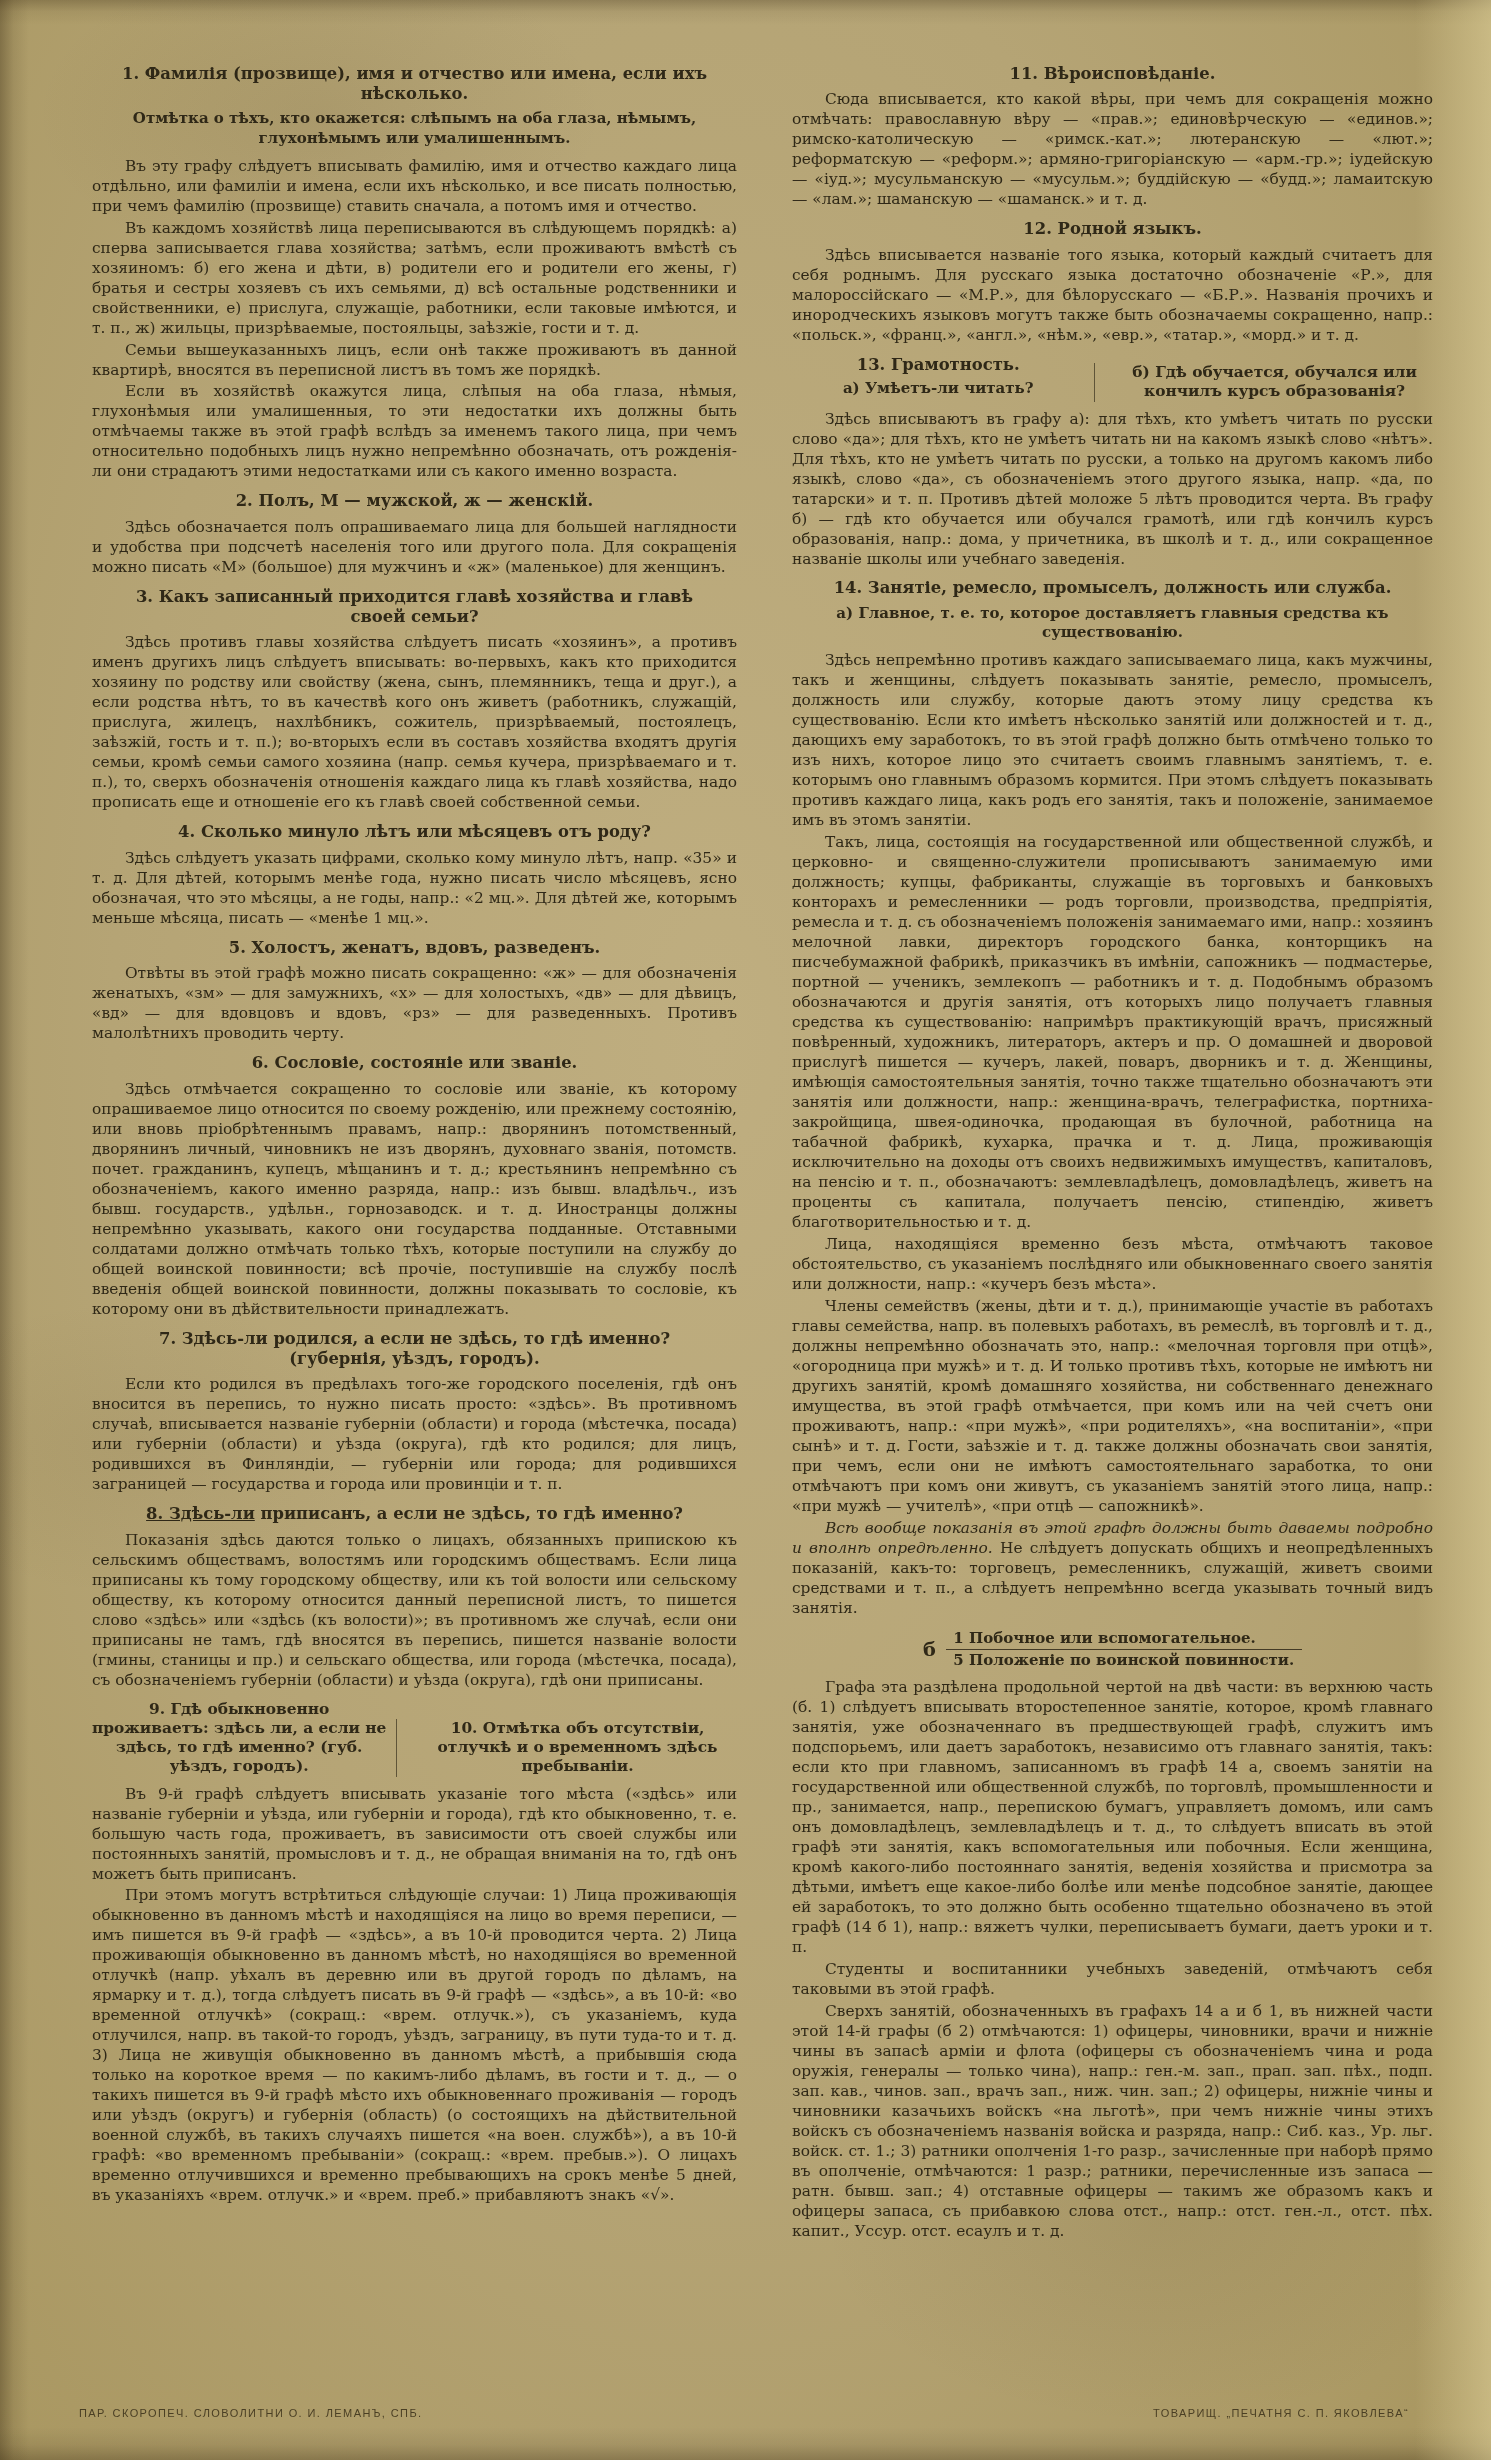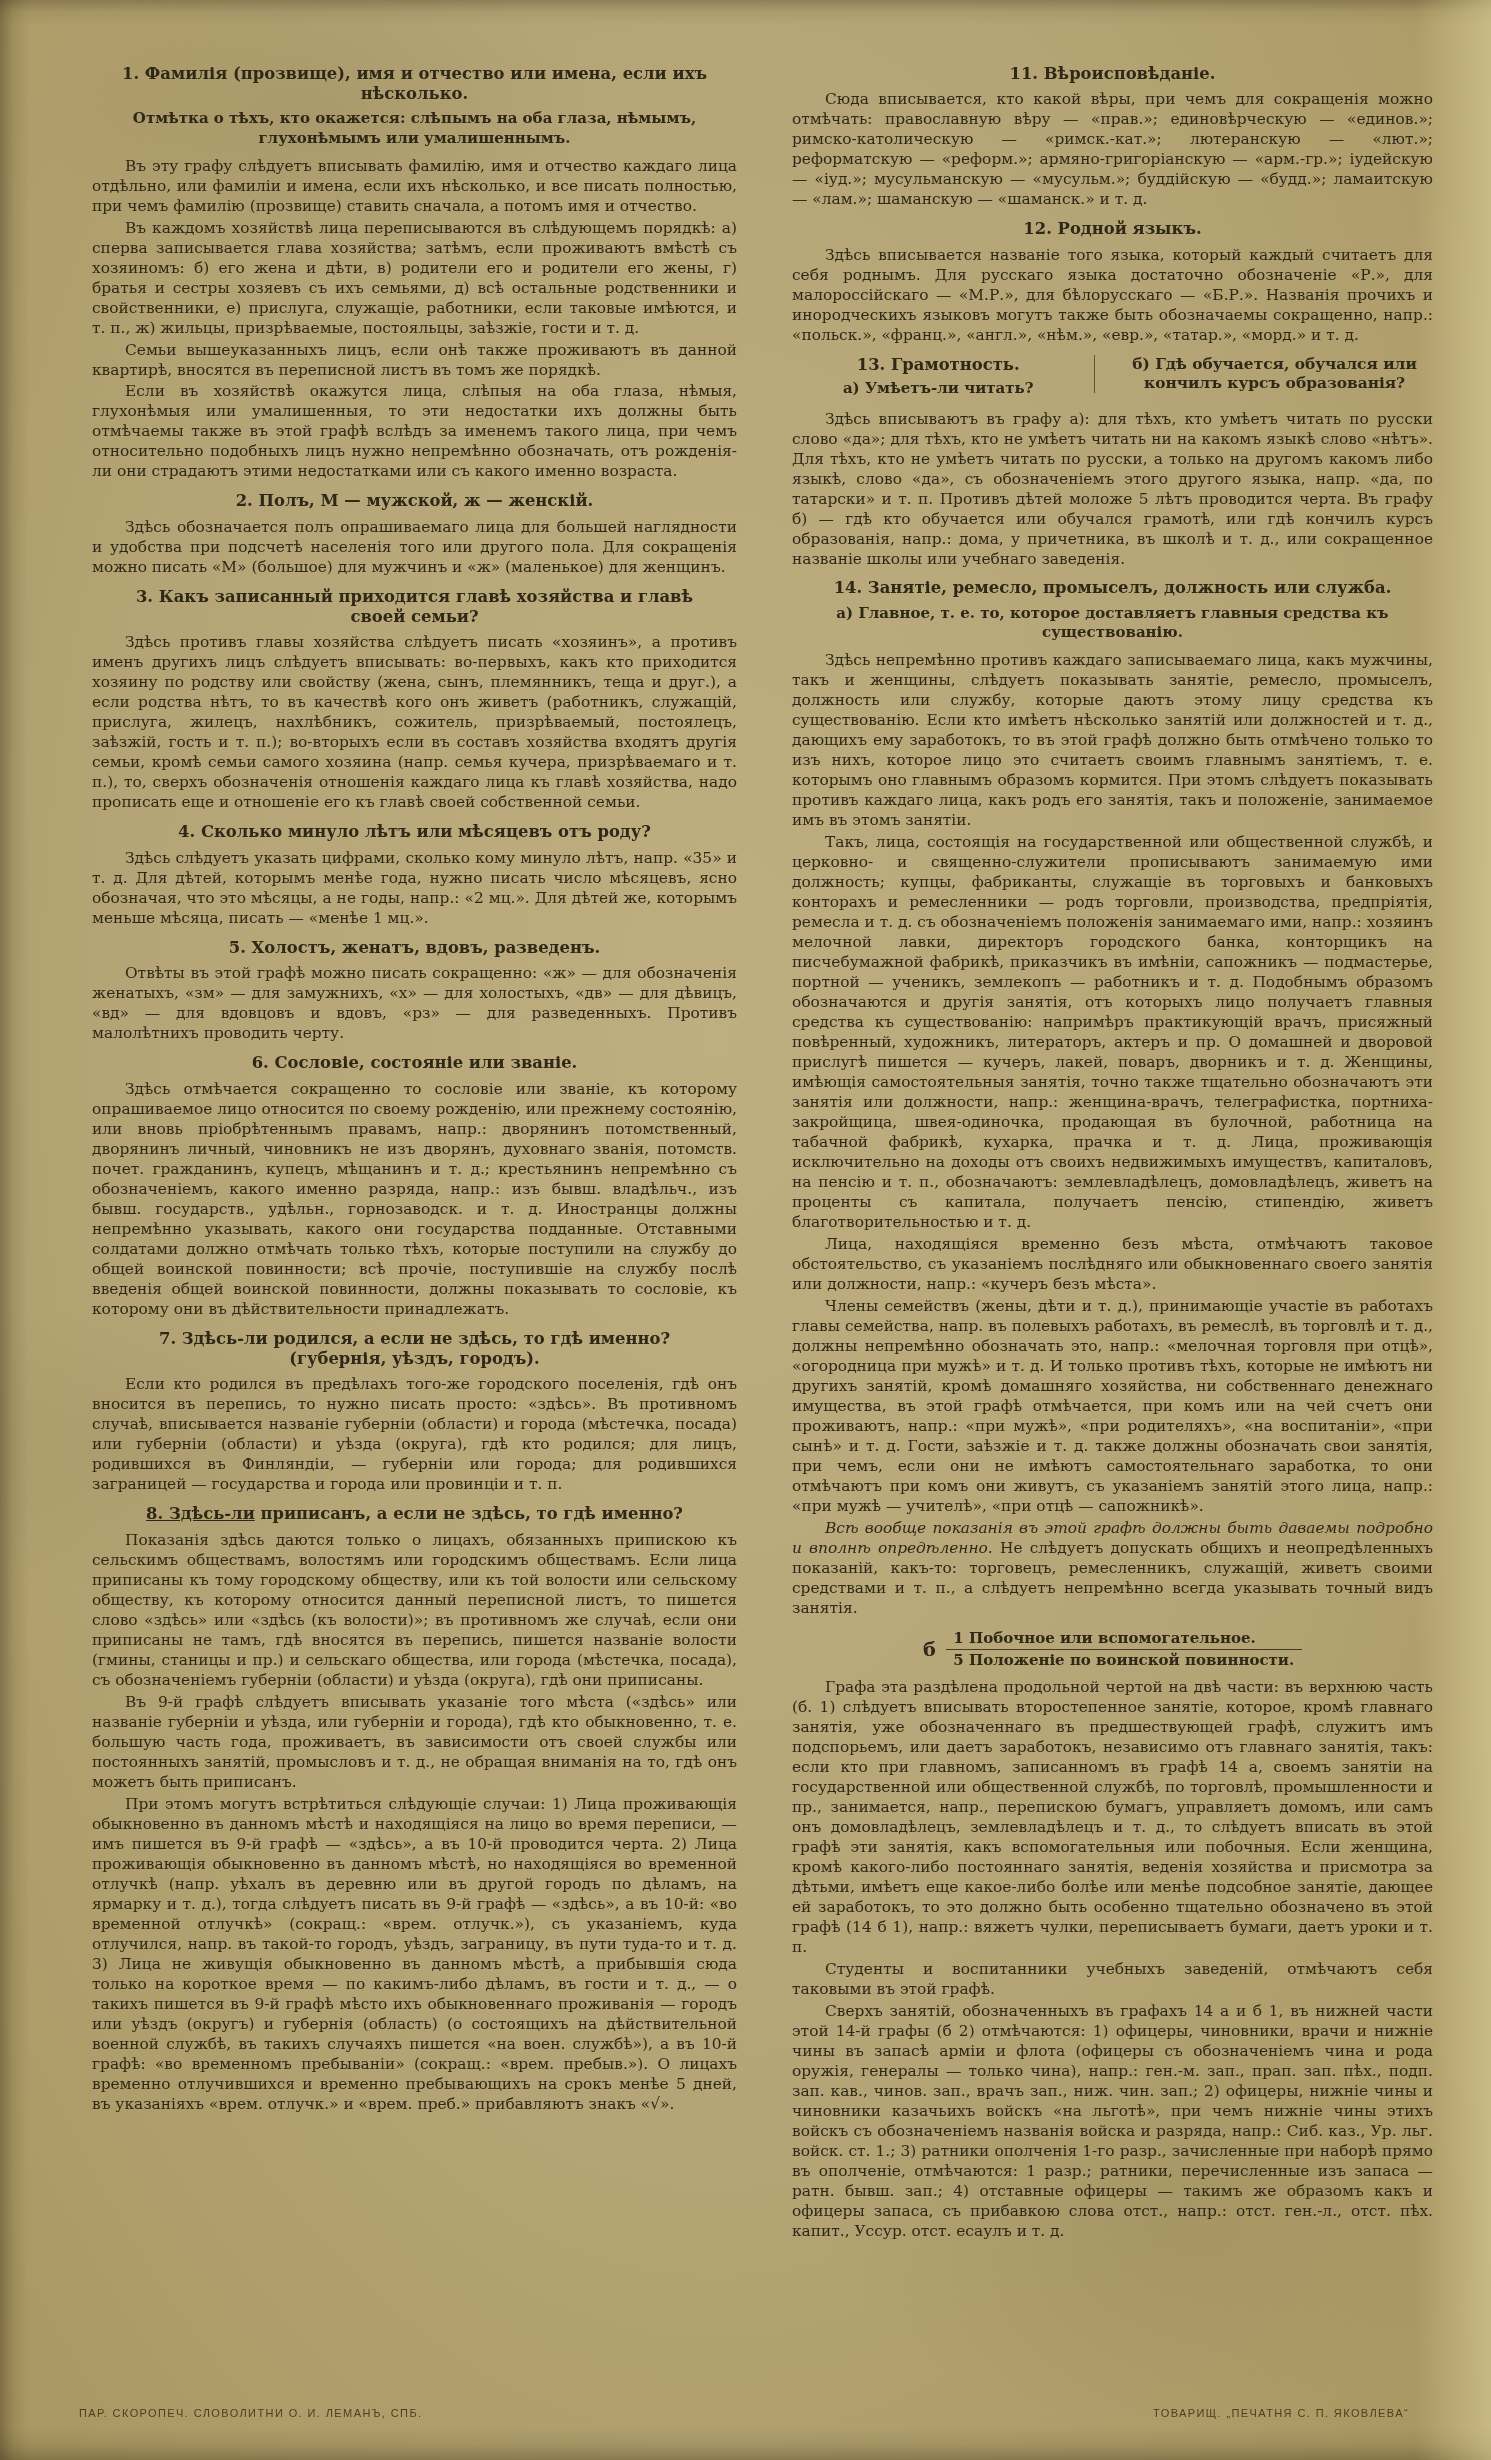--- a/index.html
+++ b/index.html
@@ -35,21 +35,21 @@
     font-weight:bold;text-align:center;
     font-size:16.4px;line-height:20px;
     margin:9.7px 19.3px 5.8px;
   }
   .sec-sh{
     font-weight:bold;text-align:center;
     font-size:15px;line-height:19.3px;
     margin:1.9px 33px 7.7px;
   }
   .u-lead{text-decoration:underline;}
-  .hpair{display:flex;align-items:flex-start;margin:9.7px 0 6.8px;}
+  .hpair{display:flex;align-items:flex-end;margin:9.7px 0 6.8px;}
   .hp-left{flex:1 1 48%;padding-right:9.7px;}
   .hp-right{flex:1 1 52%;border-left:1px solid rgba(47,40,23,0.65);padding-left:21px;}
   .hp-cell{font-weight:bold;text-align:center;font-size:15.4px;line-height:19.3px;}
   .hp-left .sec-h,.hp-left .sec-sh{margin:0 3.9px 3.9px;}
   .bsplit{
     display:flex;justify-content:center;align-items:center;
     gap:9.7px;margin:9.7px 0 5.8px;font-weight:bold;
   }
   .b-label{font-size:19.3px;line-height:19.3px;}
   .b-lines{display:inline-block;}
@@ -82,20 +82,24 @@
       <div class="sec-h">4. Сколько минуло лѣтъ или мѣсяцевъ отъ роду?</div>
       <p class="para">Здѣсь слѣдуетъ указать цифрами, сколько кому минуло лѣтъ, напр. «35» и т. д. Для дѣтей, которымъ менѣе года, нужно писать число мѣсяцевъ, ясно обозначая, что это мѣсяцы, а не годы, напр.: «2 мц.». Для дѣтей же, которымъ меньше мѣсяца, писать — «менѣе 1 мц.».</p>
       <div class="sec-h">5. Холостъ, женатъ, вдовъ, разведенъ.</div>
       <p class="para">Отвѣты въ этой графѣ можно писать сокращенно: «ж» — для обозначенія женатыхъ, «зм» — для замужнихъ, «х» — для холостыхъ, «дв» — для дѣвицъ, «вд» — для вдовцовъ и вдовъ, «рз» — для разведенныхъ. Противъ малолѣтнихъ проводить черту.</p>
       <div class="sec-h">6. Сословіе, состояніе или званіе.</div>
       <p class="para">Здѣсь отмѣчается сокращенно то сословіе или званіе, къ которому опрашиваемое лицо относится по своему рожденію, или прежнему состоянію, или вновь пріобрѣтеннымъ правамъ, напр.: дворянинъ потомственный, дворянинъ личный, чиновникъ не изъ дворянъ, духовнаго званія, потомств. почет. гражданинъ, купецъ, мѣщанинъ и т. д.; крестьянинъ непремѣнно съ обозначеніемъ, какого именно разряда, напр.: изъ бывш. владѣльч., изъ бывш. государств., удѣльн., горнозаводск. и т. д. Иностранцы должны непремѣнно указывать, какого они государства подданные. Отставными солдатами должно отмѣчать только тѣхъ, которые поступили на службу до общей воинской повинности; всѣ прочіе, поступившіе на службу послѣ введенія общей воинской повинности, должны показывать то сословіе, къ которому они въ дѣйствительности принадлежатъ.</p>
       <div class="sec-h">7. Здѣсь-ли родился, а если не здѣсь, то гдѣ именно? (губернія, уѣздъ, городъ).</div>
       <p class="para">Если кто родился въ предѣлахъ того-же городского поселенія, гдѣ онъ вносится въ перепись, то нужно писать просто: «здѣсь». Въ противномъ случаѣ, вписывается названіе губерніи (области) и города (мѣстечка, посада) или губерніи (области) и уѣзда (округа), гдѣ кто родился; для лицъ, родившихся въ Финляндіи, — губерніи или города; для родившихся заграницей — государства и города или провинціи и т. п.</p>
       <div class="sec-h"><span class="u-lead">8. Здѣсь-ли</span> приписанъ, а если не здѣсь, то гдѣ именно?</div>
       <p class="para">Показанія здѣсь даются только о лицахъ, обязанныхъ припискою къ сельскимъ обществамъ, волостямъ или городскимъ обществамъ. Если лица приписаны къ тому городскому обществу, или къ той волости или сельскому обществу, къ которому относится данный переписной листъ, то пишется слово «здѣсь» или «здѣсь (къ волости)»; въ противномъ же случаѣ, если они приписаны не тамъ, гдѣ вносятся въ перепись, пишется названіе волости (гмины, станицы и пр.) и сельскаго общества, или города (мѣстечка, посада), съ обозначеніемъ губерніи (области) и уѣзда (округа), гдѣ они приписаны.</p>
+      <div class="hpair">
+        <div class="hp-left hp-cell">9. Гдѣ обыкновенно проживаетъ: здѣсь ли, а если не здѣсь, то гдѣ именно? (губ. уѣздъ, городъ).</div>
+        <div class="hp-right hp-cell">10. Отмѣтка объ отсутствіи, отлучкѣ и о временномъ здѣсь пребываніи.</div>
+      </div>
       <p class="para">Въ 9-й графѣ слѣдуетъ вписывать указаніе того мѣста («здѣсь» или названіе губерніи и уѣзда, или губерніи и города), гдѣ кто обыкновенно, т. е. большую часть года, проживаетъ, въ зависимости отъ своей службы или постоянныхъ занятій, промысловъ и т. д., не обращая вниманія на то, гдѣ онъ можетъ быть приписанъ.</p>
       <p class="para">При этомъ могутъ встрѣтиться слѣдующіе случаи: 1) Лица проживающія обыкновенно въ данномъ мѣстѣ и находящіяся на лицо во время переписи, — имъ пишется въ 9-й графѣ — «здѣсь», а въ 10-й проводится черта. 2) Лица проживающія обыкновенно въ данномъ мѣстѣ, но находящіяся во временной отлучкѣ (напр. уѣхалъ въ деревню или въ другой городъ по дѣламъ, на ярмарку и т. д.), тогда слѣдуетъ писать въ 9-й графѣ — «здѣсь», а въ 10-й: «во временной отлучкѣ» (сокращ.: «врем. отлучк.»), съ указаніемъ, куда отлучился, напр. въ такой-то городъ, уѣздъ, заграницу, въ пути туда-то и т. д. 3) Лица не живущія обыкновенно въ данномъ мѣстѣ, а прибывшія сюда только на короткое время — по какимъ-либо дѣламъ, въ гости и т. д., — о такихъ пишется въ 9-й графѣ мѣсто ихъ обыкновеннаго проживанія — городъ или уѣздъ (округъ) и губернія (область) (о состоящихъ на дѣйствительной военной службѣ, въ такихъ случаяхъ пишется «на воен. службѣ»), а въ 10-й графѣ: «во временномъ пребываніи» (сокращ.: «врем. пребыв.»). О лицахъ временно отлучившихся и временно пребывающихъ на срокъ менѣе 5 дней, въ указаніяхъ «врем. отлучк.» и «врем. преб.» прибавляютъ знакъ «√».</p>
     </div>
   <div class="col col-right">
       <div class="sec-h">11. Вѣроисповѣданіе.</div>
       <p class="para">Сюда вписывается, кто какой вѣры, при чемъ для сокращенія можно отмѣчать: православную вѣру — «прав.»; единовѣрческую — «единов.»; римско-католическую — «римск.-кат.»; лютеранскую — «лют.»; реформатскую — «реформ.»; армяно-григоріанскую — «арм.-гр.»; іудейскую — «іуд.»; мусульманскую — «мусульм.»; буддійскую — «будд.»; ламаитскую — «лам.»; шаманскую — «шаманск.» и т. д.</p>
       <div class="sec-h">12. Родной языкъ.</div>
       <p class="para">Здѣсь вписывается названіе того языка, который каждый считаетъ для себя роднымъ. Для русскаго языка достаточно обозначеніе «Р.», для малороссійскаго — «М.Р.», для бѣлорусскаго — «Б.Р.». Названія прочихъ и инородческихъ языковъ могутъ также быть обозначаемы сокращенно, напр.: «польск.», «франц.», «англ.», «нѣм.», «евр.», «татар.», «морд.» и т. д.</p>
       <div class="hpair">
         <div class="hp-left">

